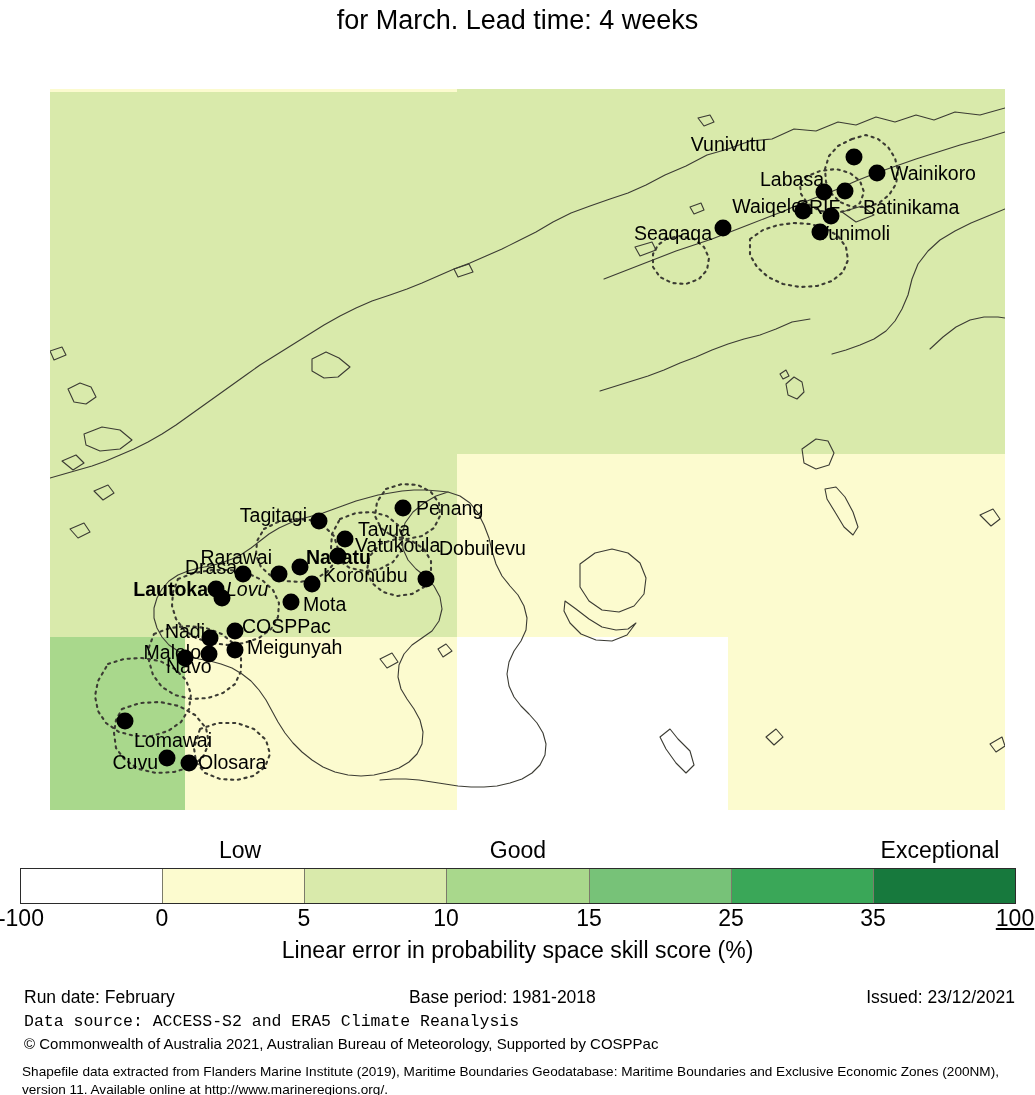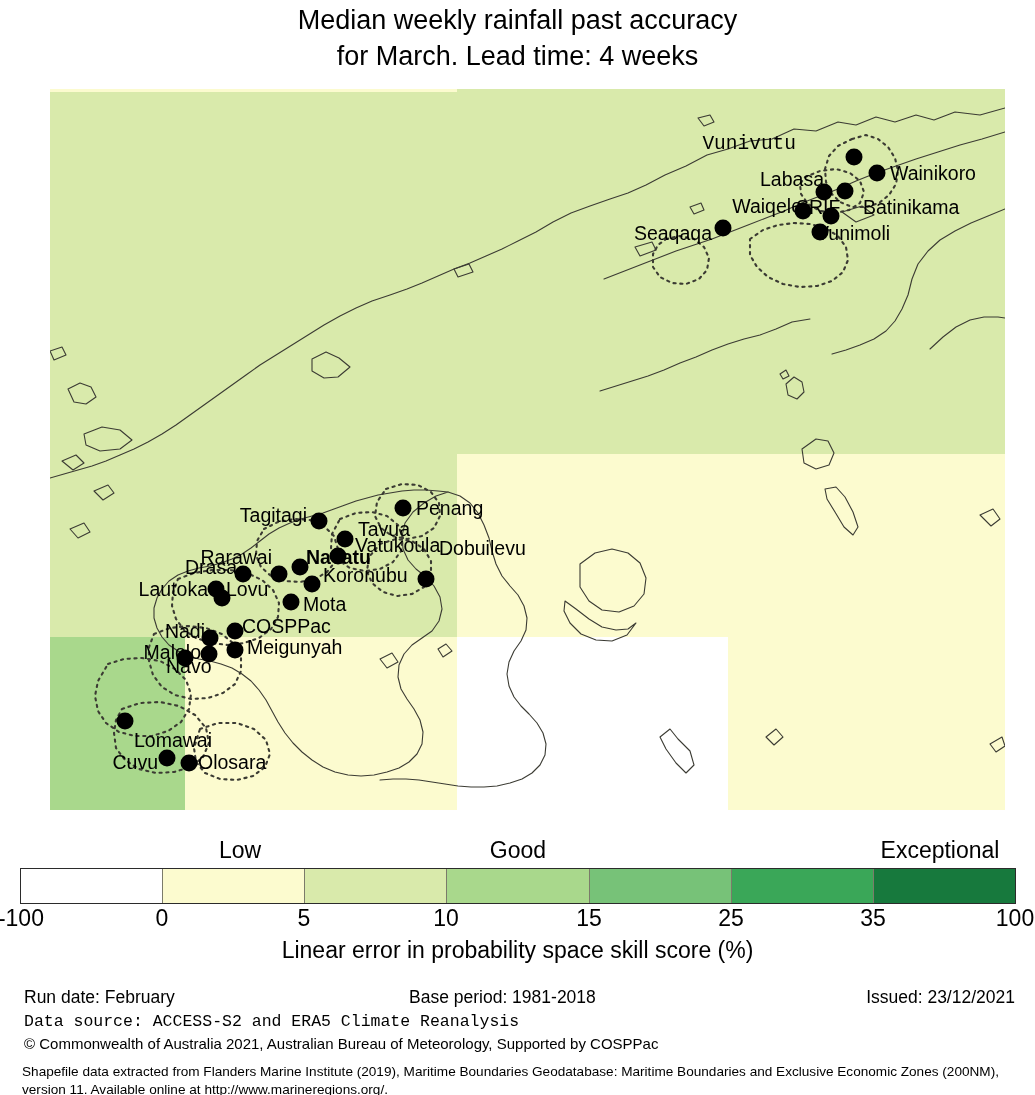--- a/index.html
+++ b/index.html
@@ -49,21 +49,20 @@
   .fline{position:absolute;left:24px;font-size:16.5px;line-height:22px;}
   #fsrc{top:26px;font-family:Liberation Mono, monospace;}
   #fcopy{top:48px;font-size:15px;}
   #fshape{position:absolute;left:22px;top:78px;width:1005px;
           font-size:13.6px;line-height:18px;}
 </style>
 </head>
 <body>
 
 <div id="title">
-  <span class="ln">Median weekly rainfall past accuracy</span>
   <span class="ln">for March. Lead time: 4 weeks</span>
 </div>
 
 <div id="map">
 
   <div id="map-cells">
       <div class="cell" style="left: 0px; top: 0px; width: 407px; height: 3px; background: rgb(252, 251, 207);"></div>
       <div class="cell" style="left: 0px; top: 3px; width: 407px; height: 362px; background: rgb(217, 234, 171);"></div>
       <div class="cell" style="left: 407px; top: 0px; width: 548px; height: 365px; background: rgb(217, 234, 171);"></div>
       <div class="cell" style="left: 0px; top: 365px; width: 407px; height: 183px; background: rgb(217, 234, 171);"></div>
@@ -181,21 +180,21 @@
       <path d="M330 570 L342 564 L348 573 L337 579 Z"></path>
       <path d="M388 560 L396 555 L402 562 L393 568 Z"></path>
       <path d="M716 648 L726 640 L733 648 L724 656 Z"></path>
       <path d="M610 648 L620 640 L628 650 L640 662 L644 676 L636 684 L626 674
                L616 660 Z"></path>
     </g>
   </svg>
 
   <div id="stations">
       <div class="stn" style="left: 804px; top: 68px;"></div>
-      <div class="lbl r" style="left: 746px; top: 56px; font-family: Liberation Mono, monospace;">Vunivutu</div>
+      <div class="lbl r" style="left: 716px; top: 56px;">Vunivutu</div>
       <div class="stn" style="left: 827px; top: 84px;"></div>
       <div class="lbl" style="left: 840px; top: 85px;">Wainikoro</div>
       <div class="stn" style="left: 795px; top: 102px;"></div>
       <div class="lbl r" style="left: 774px; top: 91px;">Labasa</div>
       <div class="stn" style="left: 774px; top: 103px;"></div>
       <div class="lbl r" style="left: 752px; top: 118px;">Waiqele</div>
       <div class="stn" style="left: 753px; top: 122px;"></div>
       <div class="lbl" style="left: 746px; top: 119px;">SRIF</div>
       <div class="stn" style="left: 781px; top: 127px;"></div>
       <div class="lbl" style="left: 813px; top: 119px;">Batinikama</div>
@@ -215,23 +214,23 @@
       <div class="lbl" style="left: 256px; top: 469px; font-weight: bold;">Navatu</div>
       <div class="stn" style="left: 229px; top: 485px;"></div>
       <div class="lbl r" style="left: 222px; top: 469px;">Rarawai</div>
       <div class="stn" style="left: 262px; top: 495px;"></div>
       <div class="lbl" style="left: 273px; top: 487px;">Koronubu</div>
       <div class="stn" style="left: 193px; top: 485px;"></div>
       <div class="lbl r" style="left: 187px; top: 479px;">Drasa</div>
       <div class="stn" style="left: 376px; top: 490px;"></div>
       <div class="lbl" style="left: 389px; top: 460px;">Dobuilevu</div>
       <div class="stn" style="left: 166px; top: 500px;"></div>
-      <div class="lbl r" style="left: 158px; top: 501px;">Lautoka</div>
+      <div class="lbl r" style="left: 158px; top: 501px; font-weight: bold;">Lautoka</div>
       <div class="stn" style="left: 172px; top: 509px;"></div>
-      <div class="lbl" style="left: 176px; top: 501px;">Lovu</div>
+      <div class="lbl" style="left: 176px; top: 501px; font-style: italic;">Lovu</div>
       <div class="stn" style="left: 241px; top: 513px;"></div>
       <div class="lbl" style="left: 253px; top: 516px;">Mota</div>
       <div class="stn" style="left: 185px; top: 542px;"></div>
       <div class="lbl" style="left: 192px; top: 538px;">COSPPac</div>
       <div class="stn" style="left: 160px; top: 549px;"></div>
       <div class="lbl r" style="left: 155px; top: 543px;">Nadi</div>
       <div class="stn" style="left: 185px; top: 561px;"></div>
       <div class="lbl" style="left: 197px; top: 559px;">Meigunyah</div>
       <div class="stn" style="left: 159px; top: 565px;"></div>
       <div class="lbl r" style="left: 151px; top: 564px;">Malolo</div>
@@ -262,21 +261,21 @@
       <div class="seg" style="background: rgb(23, 121, 61);"></div>
     </div>
   <div id="cbticks">
       <span class="tk first" style="left: 20px;">-100</span>
       <span class="tk" style="left: 162px;">0</span>
       <span class="tk" style="left: 304px;">5</span>
       <span class="tk" style="left: 446px;">10</span>
       <span class="tk" style="left: 589px;">15</span>
       <span class="tk" style="left: 731px;">25</span>
       <span class="tk" style="left: 873px;">35</span>
-      <span class="tk" style="left: 1015px;">100</span>
+      <span class="tk" style="left: 1015px; text-decoration: underline;">100</span>
     </div>
   <div id="cbaxis">Linear error in probability space skill score (%)</div>
 </div>
 
 <div id="footer">
   <div class="frow1">
     <span class="f1">Run date: February</span>
     <span class="f2">Base period: 1981-2018</span>
     <span class="f3">Issued: 23/12/2021</span>
   </div>

